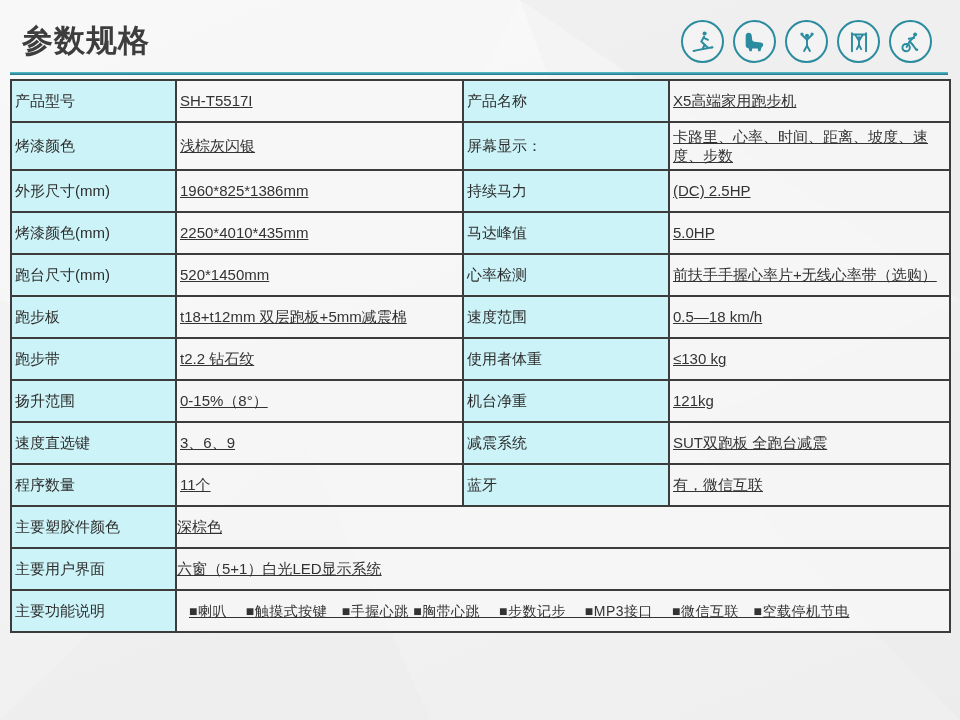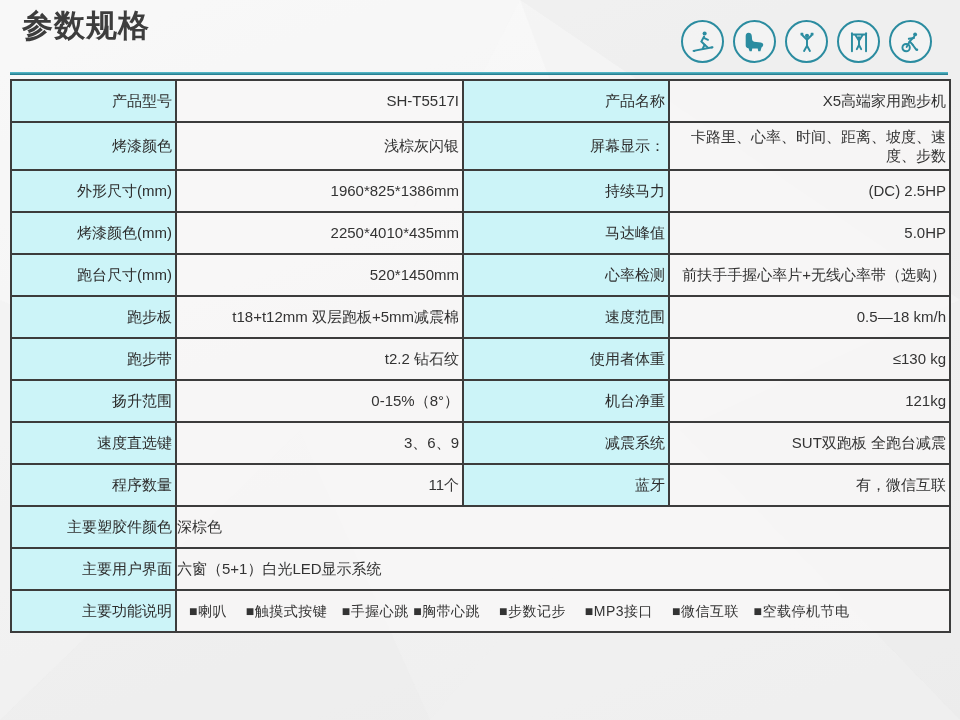--- a/index.html
+++ b/index.html
@@ -10,21 +10,21 @@
     overflow:hidden;
   }
   .page{
     position:relative;width:960px;height:720px;
     background:linear-gradient(160deg,#fbfbfb 0%,#f3f3f3 55%,#ededed 100%);
     overflow:hidden;
   }
   .bg-facets{position:absolute;left:0;top:0;z-index:0;}
   
   .header-title{
-    position:absolute;left:22px;top:5px;z-index:2;
+    position:absolute;left:22px;top:20px;z-index:2;
     font-size:31px;font-weight:bold;color:#3d3d3d;letter-spacing:1px;
   }
   .icon-row{
     position:absolute;top:20px;right:28px;z-index:2;
     display:flex;gap:9px;
   }
   .icon-circle{
     width:43px;height:43px;border-radius:50%;
     border:2px solid var(--accent,#2b8ca0);
     display:flex;align-items:center;justify-content:center;
@@ -37,28 +37,28 @@
   }
   
   table.spec{
     position:absolute;left:10px;top:79px;z-index:1;
     width:939px;border-collapse:collapse;table-layout:fixed;
   }
   table.spec td{
     border:2px solid var(--border,#3c3c3c);
     height:38px;
     font-size:15px;
-    text-align:right;
+    text-align:left;
     vertical-align:middle;
     padding:1px 3px;
     line-height:1.3;
     overflow:hidden;
   }
   table.spec td.label{background:var(--labelbg,rgba(201,243,248,0.95));color:#2e2e2e;}
-  table.spec td.value{background:var(--valuebg,rgba(248,247,247,0.82));color:#333;}
+  table.spec td.value{background:var(--valuebg,rgba(248,247,247,0.82));color:#333;text-decoration:underline;}
   table.spec td.wide{text-align:left;padding-left:0;}
   table.spec td.features{font-size:14px;padding-left:12px;letter-spacing:0.5px;}
   table.spec tr:nth-child(2) td{height:44px;}
   table.spec tr:nth-child(15) td{height:60px;}
 </style>
 </head>
 <body>
 
 <div class="page">
 

